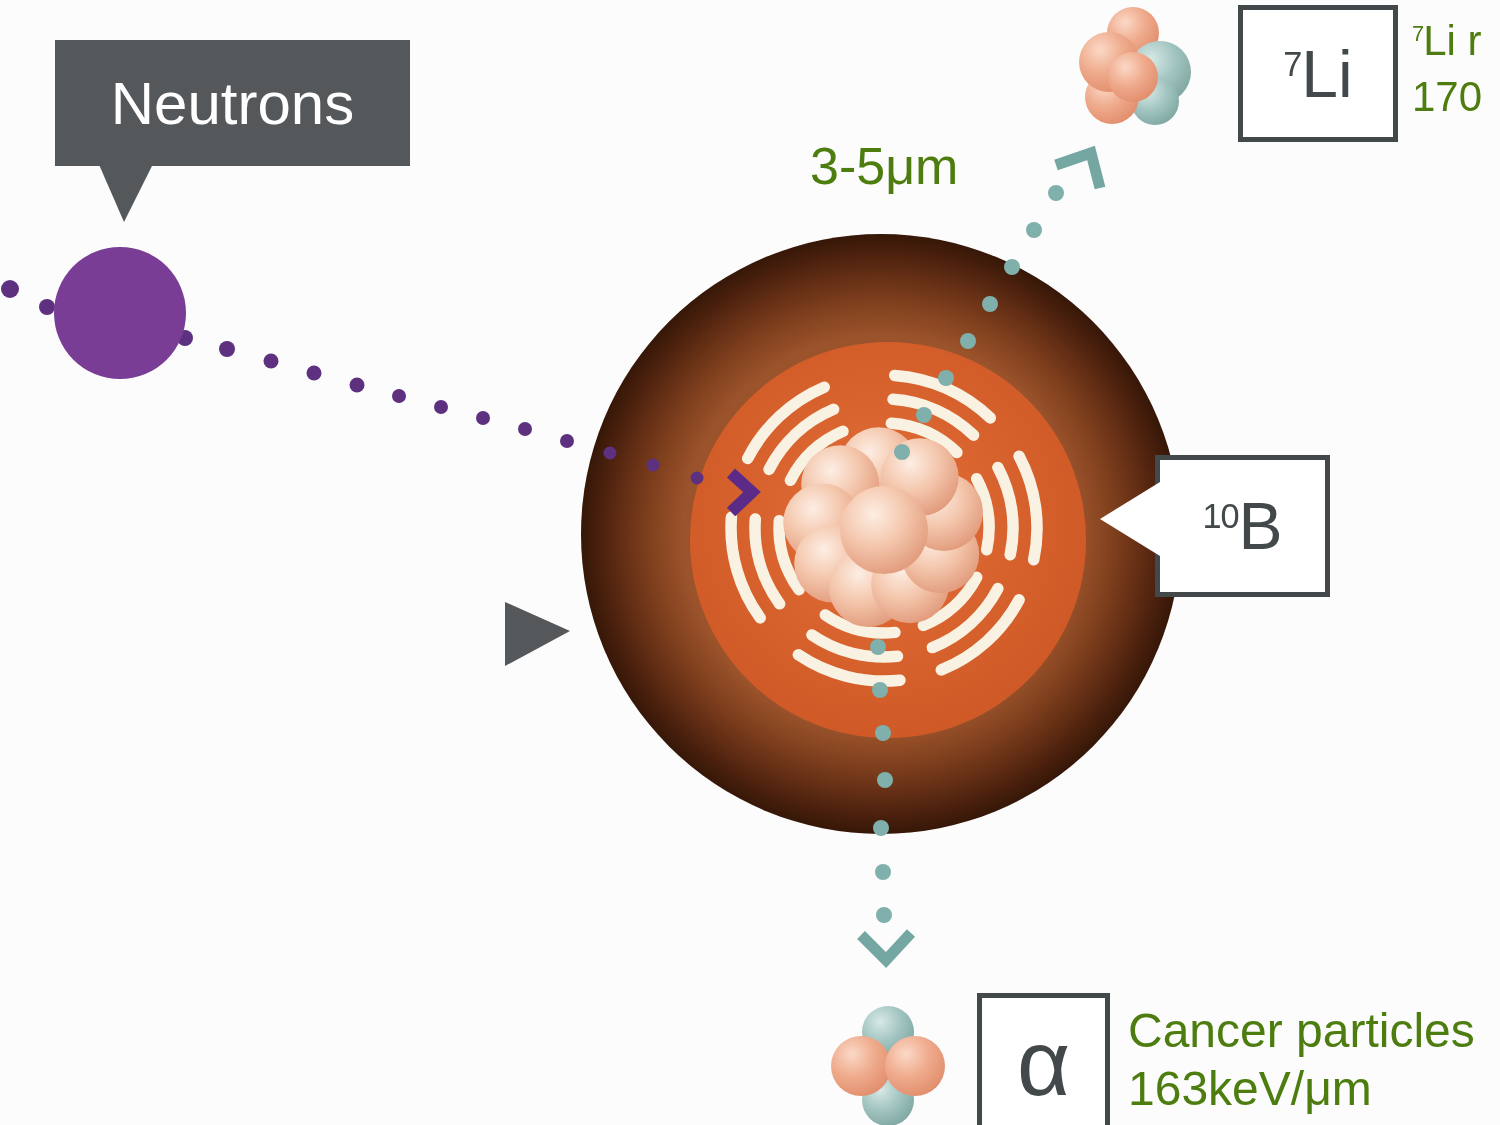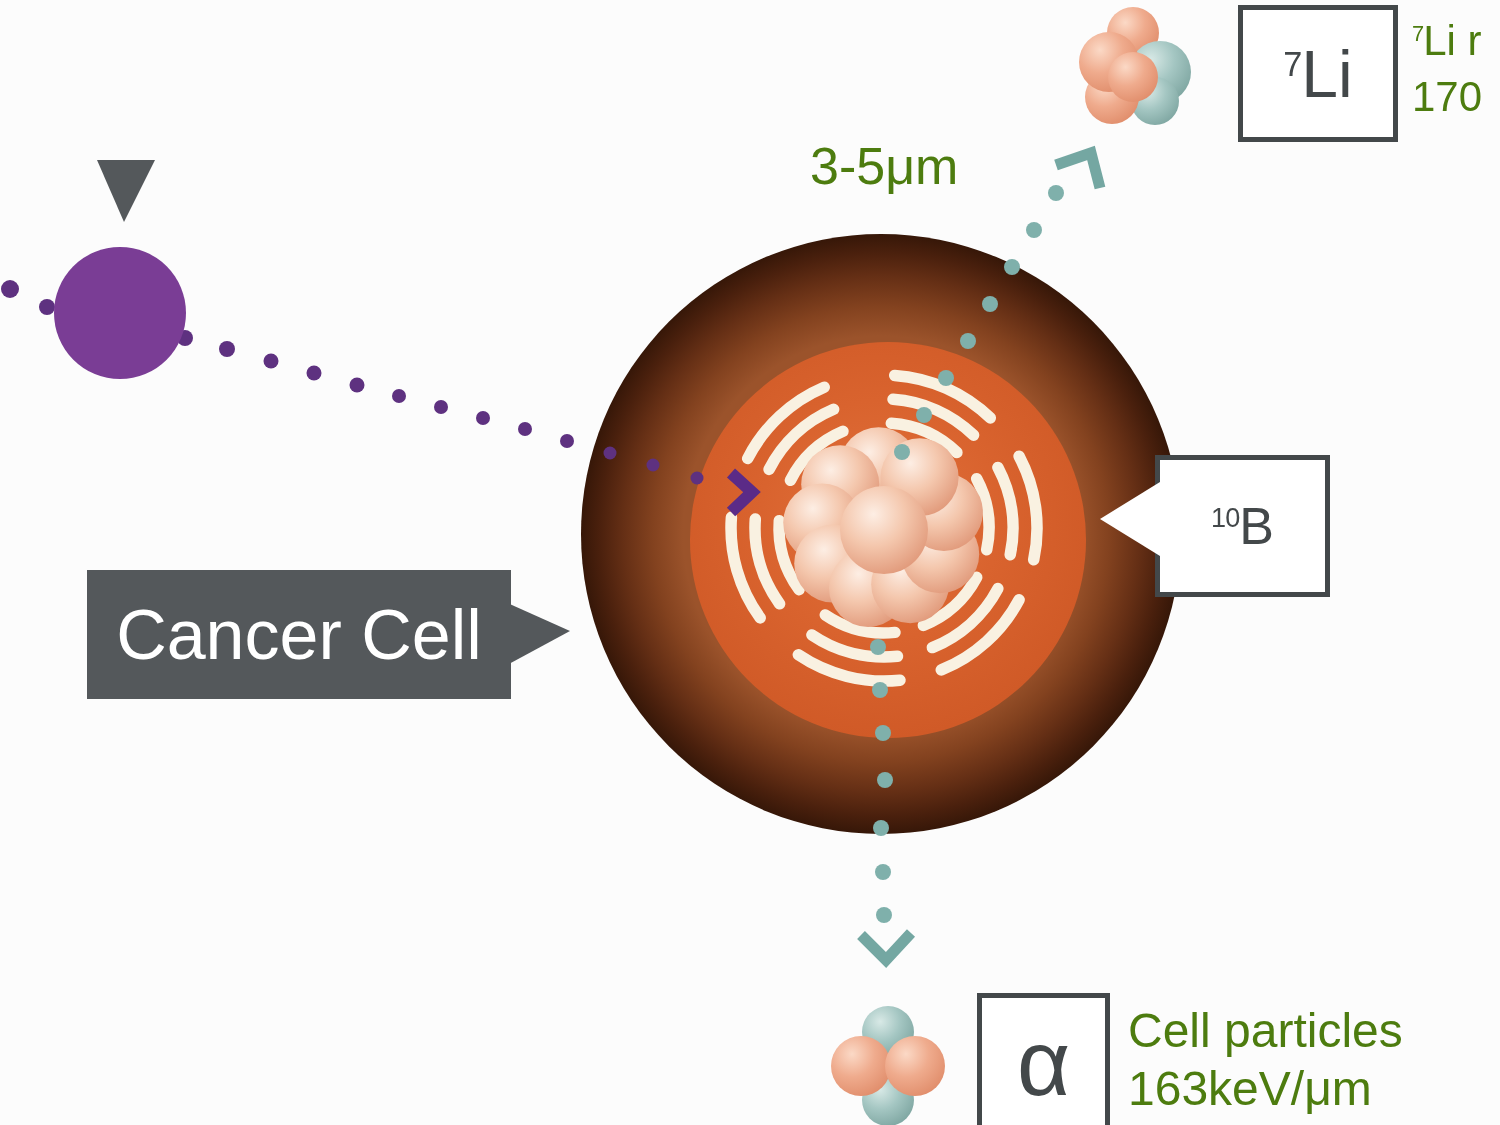--- a/index.html
+++ b/index.html
@@ -14,21 +14,21 @@
     display:flex;align-items:center;justify-content:center;white-space:nowrap;
   }
   .bubble.neutrons{left:55px;top:40px;width:355px;height:126px;font-size:60px;}
   .bubble.cancer{left:87px;top:570px;width:424px;height:129px;font-size:70px;}
   
   .elbox{
     position:absolute;background:#ffffff;border:5px solid #43484a;color:#43484a;z-index:4;
     display:flex;align-items:center;justify-content:center;white-space:nowrap;
   }
   .elbox.li7{left:1238px;top:5px;width:150px;height:127px;font-size:66px;}
-  .elbox.b10{left:1155px;top:455px;width:165px;height:132px;font-size:52px;text-align:center;}
+  .elbox.b10{left:1155px;top:455px;width:165px;height:132px;font-size:66px;text-align:center;}
   .elbox.alpha{left:977px;top:993px;width:123px;height:130px;font-size:92px;padding-bottom:8px;}
   .sup{font-size:0.52em;vertical-align:0.62em;letter-spacing:-1px;}
   
   .b10-tail{
     position:absolute;left:1100px;top:482px;width:60px;height:74px;background:#ffffff;z-index:5;
     clip-path:polygon(0% 50%,100% 0%,100% 100%);
   }
   
   .txt{position:absolute;color:#4d7c0f;z-index:3;white-space:nowrap;}
   .scale-label{left:810px;top:136px;font-size:52px;font-weight:500;}
@@ -163,22 +163,22 @@
     </g>
 
     <g>
       <circle cx="888" cy="1032" r="26" fill="url(#gTeal)"></circle>
       <circle cx="888" cy="1100" r="26" fill="url(#gTeal)"></circle>
       <circle cx="861" cy="1066" r="30" fill="url(#gSalmon)"></circle>
       <circle cx="915" cy="1066" r="30" fill="url(#gSalmon)"></circle>
     </g>
   </svg>
 
-  <div class="bubble cancer">
-    <span>Cancer Cell</span>
+  <div class="bubble neutrons">
+    <span>Neutrons</span>
   </div>
 
   <div class="txt scale-label">3-5μm</div>
 
   <div class="elbox li7">
     <span><span class="sup">7</span><span>Li</span></span>
   </div>
   <div class="elbox b10">
     <span><span class="sup">10</span><span>B</span></span>
   </div>
@@ -186,17 +186,17 @@
   <div class="elbox alpha">
     <span>α</span>
   </div>
 
   <div class="txt side-li">
     <div><span class="sup">7</span><span>Li r</span></div>
     <div>170</div>
   </div>
 
   <div class="txt side-alpha">
-    <div>Cell particles</div>
+    <div>Cancer particles</div>
     <div>163keV/μm</div>
   </div>
 
 </div>
 
 </body></html>

